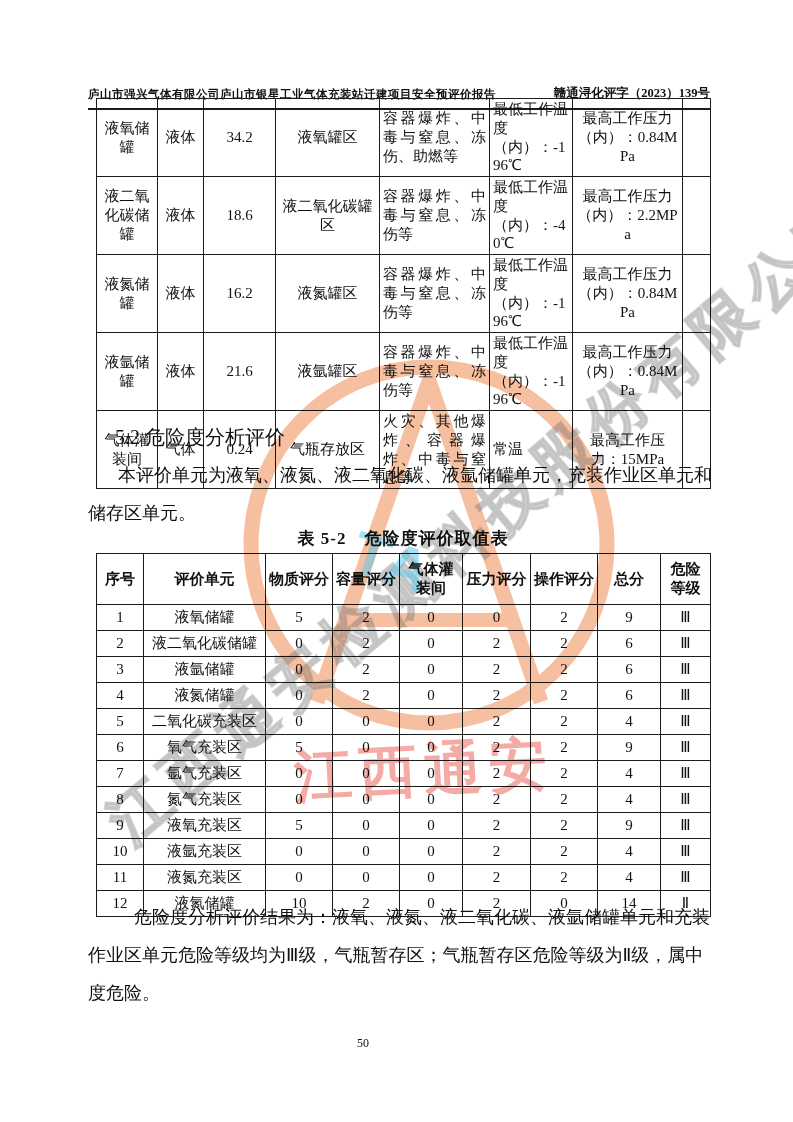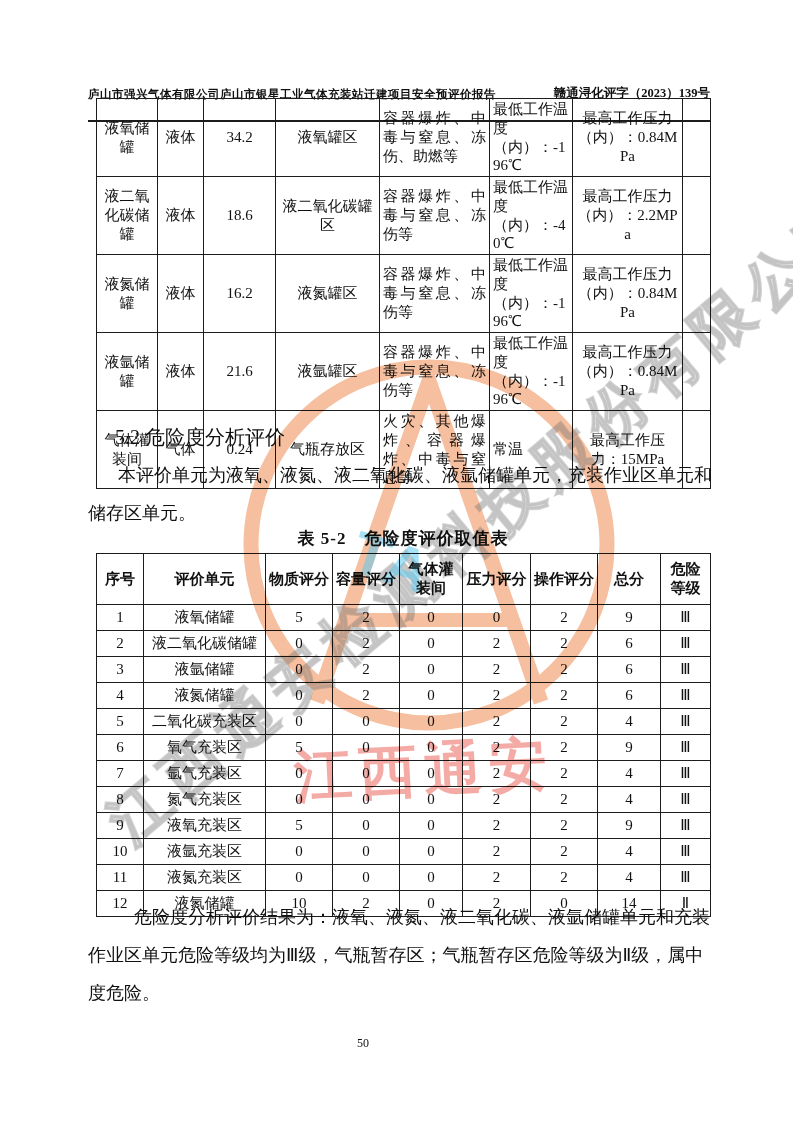--- a/index.html
+++ b/index.html
@@ -1,21 +1,21 @@
 <!DOCTYPE html>
 <html><head>
 <meta charset="utf-8">
 <style>
   html,body{margin:0;padding:0;background:#ffffff;}
   .page{position:relative;width:793px;height:1122px;background:#fff;overflow:hidden;
         font-family:"Liberation Serif",serif;color:#111;}
   
   .hdr{position:absolute;left:88px;top:60px;width:622px;display:flex;
        justify-content:space-between;align-items:flex-end;
-       border-bottom:2px solid #1c1c1c;padding-bottom:18px;}
+       border-bottom:2px solid #1c1c1c;padding-bottom:6px;}
   .hdr .l{font-size:11.5px;font-weight:bold;letter-spacing:.5px;}
   .hdr .r{font-size:12.5px;font-weight:bold;white-space:nowrap;margin-top:25px;}
   
   table{border-collapse:collapse;table-layout:fixed;}
   td,th{border:1.5px solid #1c1c1c;font-size:15px;line-height:1.25;
         padding:1px 3px;word-break:break-all;overflow:hidden;}
   #t1{position:absolute;left:96px;top:98px;width:614px;}
   #t1 td{text-align:center;vertical-align:middle;}
   #t1 td.hz{text-align:justify;text-align-last:left;}
   #t1 td.tp{text-align:left;}

